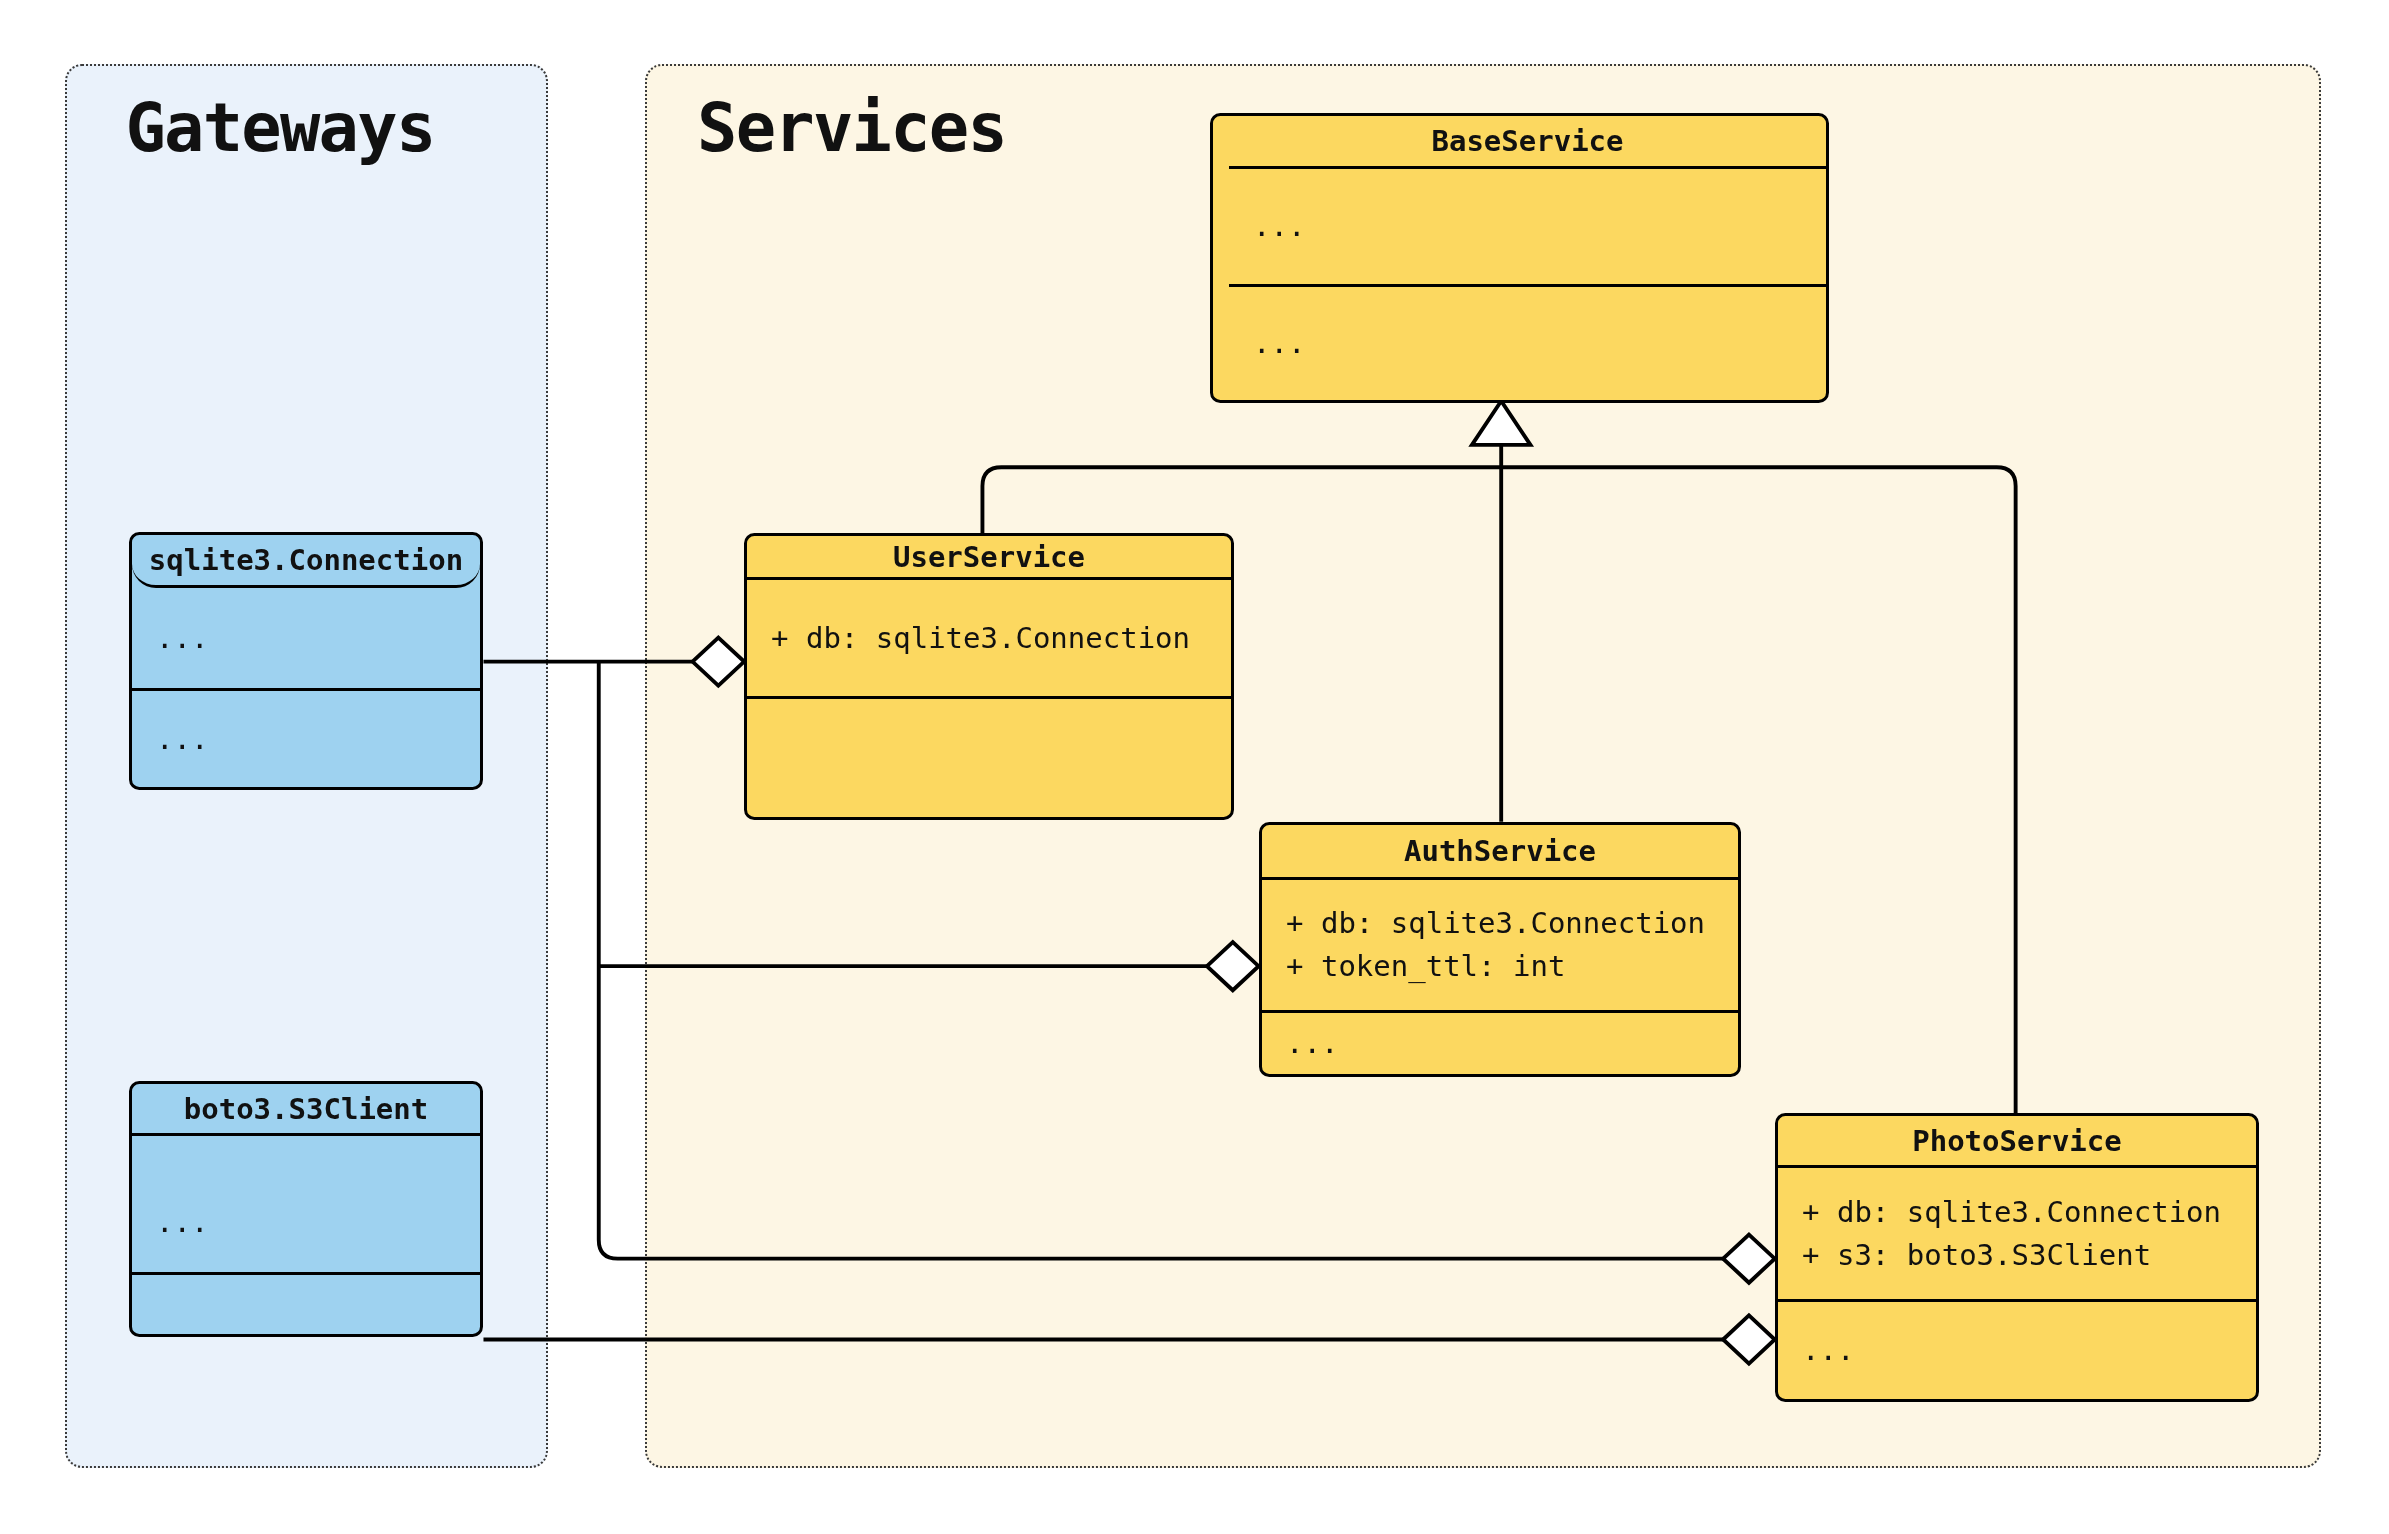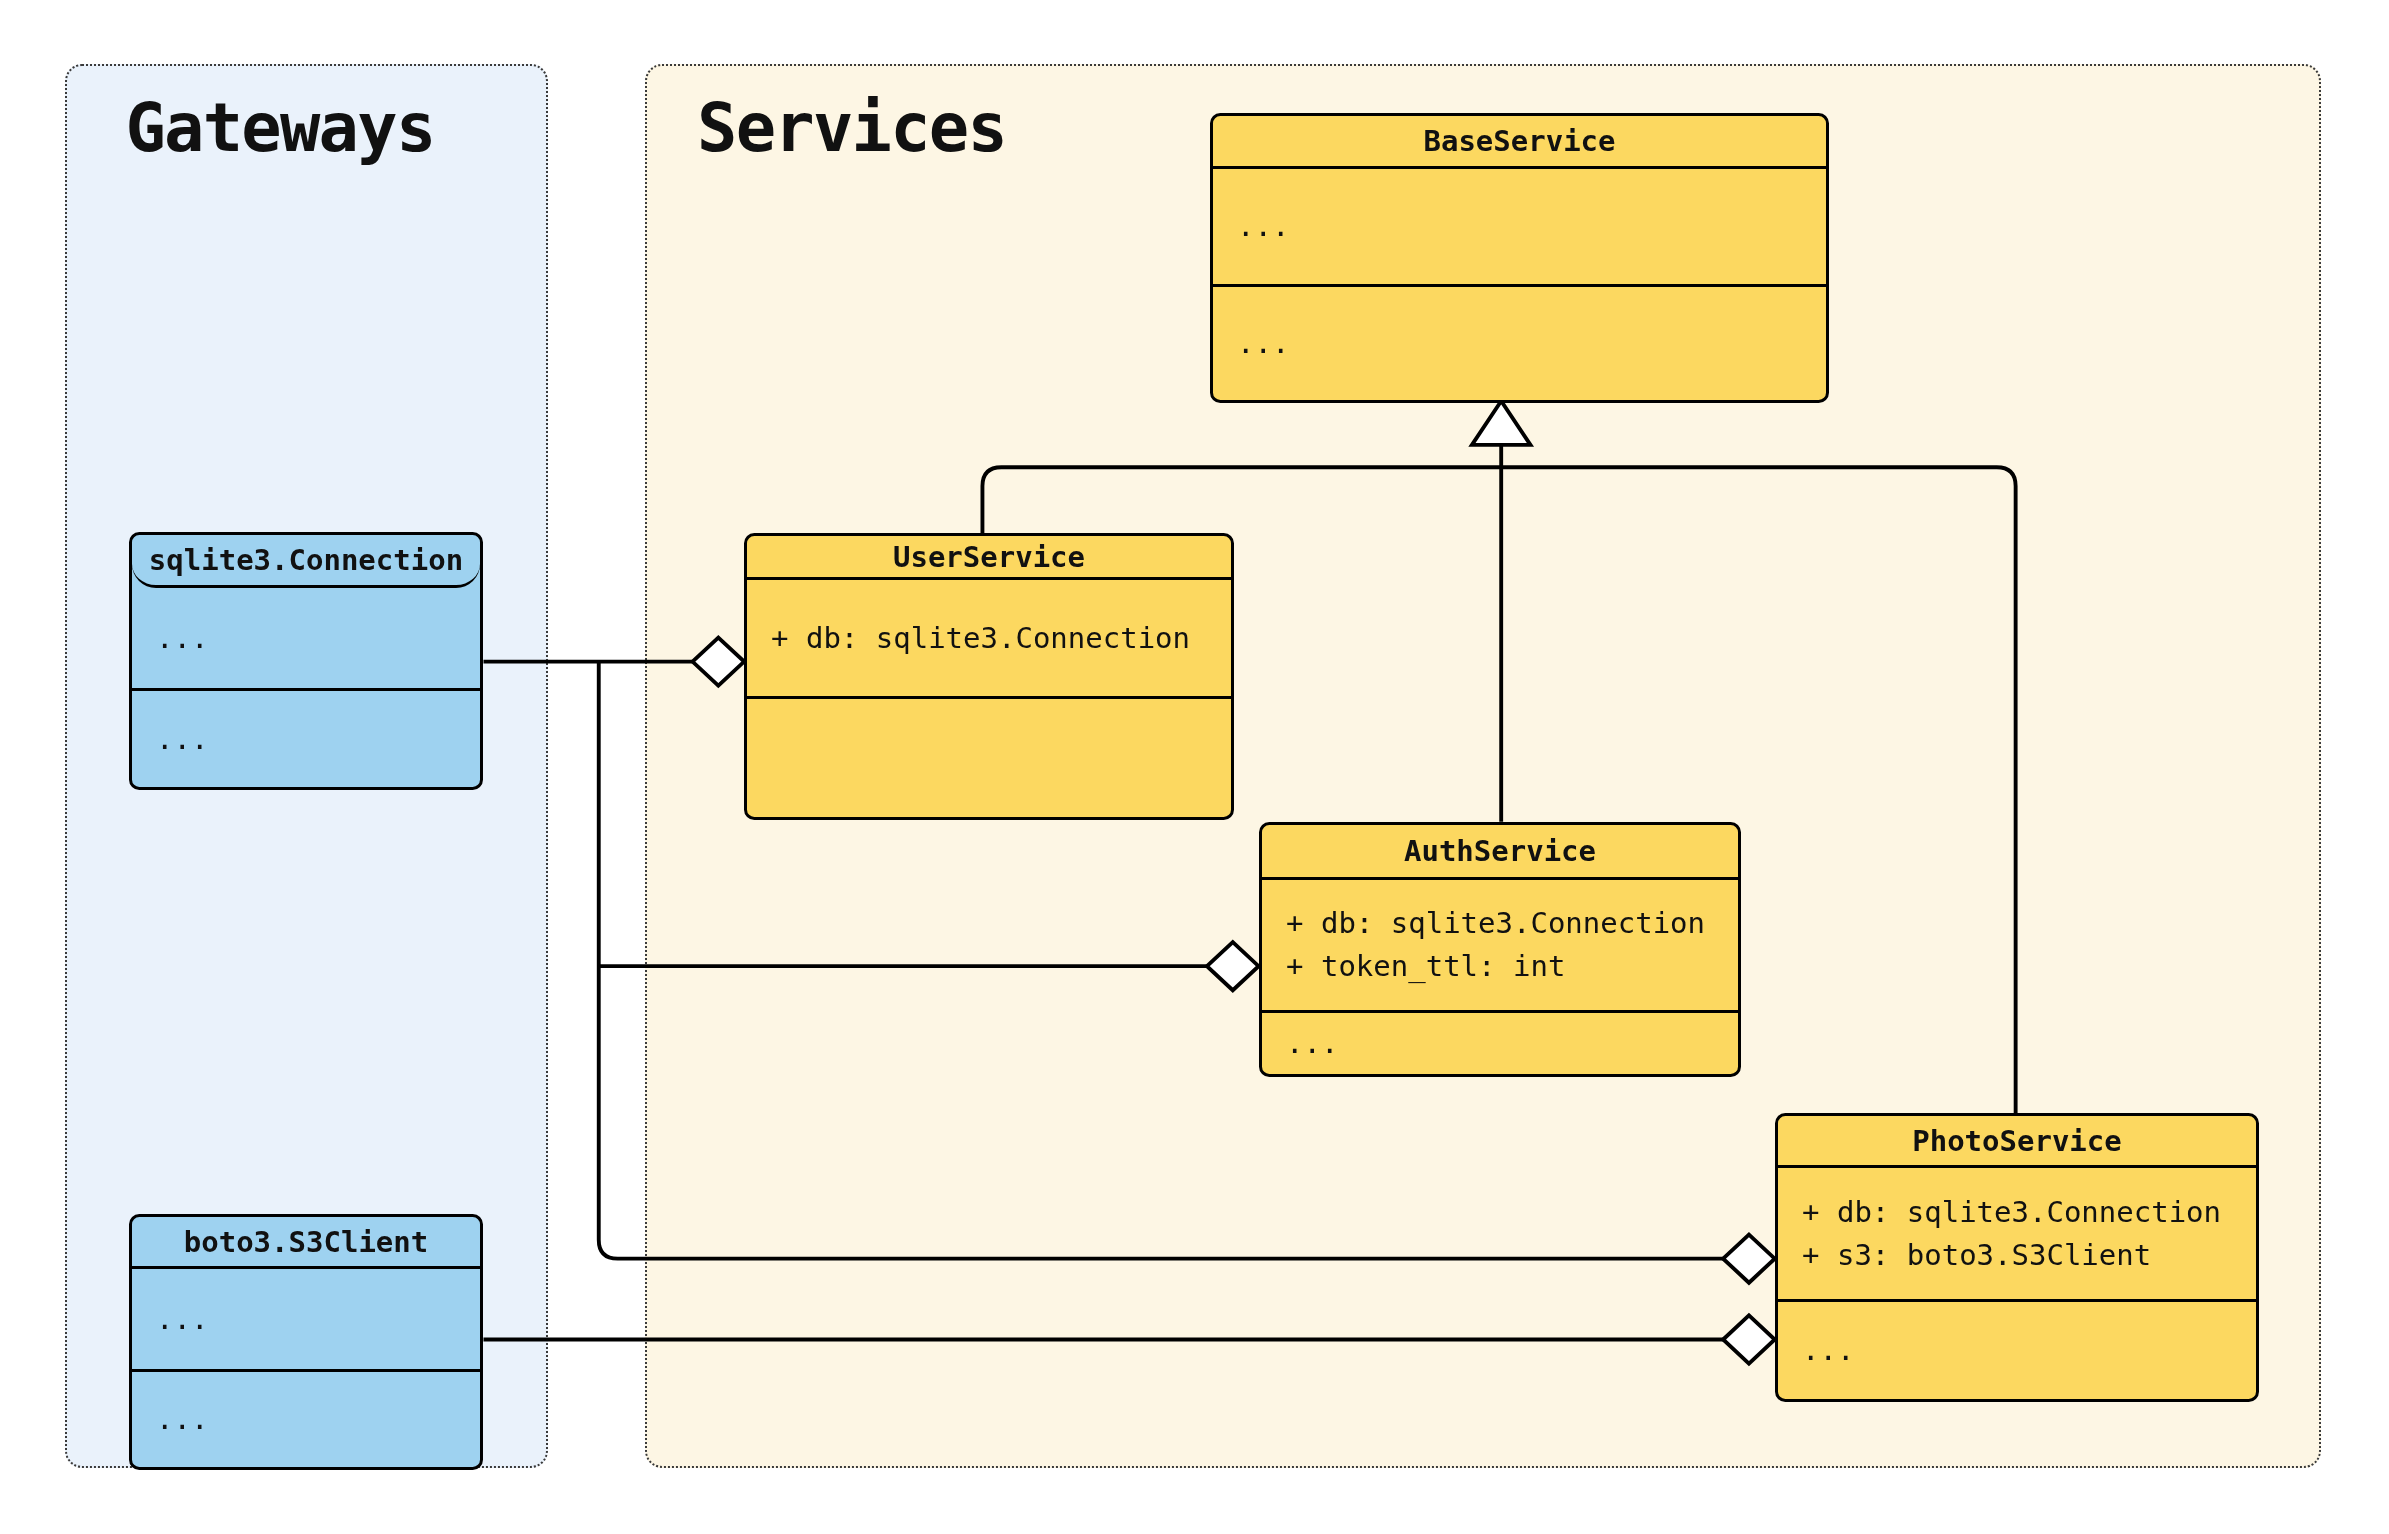--- a/index.html
+++ b/index.html
@@ -101,31 +101,31 @@
   <div class="uml-box blue" style="left:129px;top:532px;width:354px;height:258px;">
     <div class="uml-header" style="height:53px;border-radius:24px;">sqlite3.Connection</div>
     <div class="uml-attrs" style="height:103px;">
       <div>...</div>
     </div>
     <div class="uml-methods">
       <div>...</div>
     </div>
   </div>
 
-  <div class="uml-box blue" style="left:129px;top:1214px;width:354px;height:256px;">
+  <div class="uml-box blue" style="left:129px;top:1081px;width:354px;height:256px;gap:36px;">
     <div class="uml-header" style="height:52px;">boto3.S3Client</div>
     <div class="uml-attrs" style="height:103px;">
       <div>...</div>
     </div>
     <div class="uml-methods">
       <div>...</div>
     </div>
   </div>
 
-  <div class="uml-box yellow" style="left:1210px;top:113px;width:619px;height:290px;">
+  <div class="uml-box yellow" style="left:1210px;top:113px;width:619px;height:290px;padding-left:16px;">
     <div class="uml-header" style="height:53px;">BaseService</div>
     <div class="uml-attrs" style="height:118px;">
       <div>...</div>
     </div>
     <div class="uml-methods">
       <div>...</div>
     </div>
   </div>
 
   <div class="uml-box yellow" style="left:744px;top:533px;width:490px;height:287px;">

